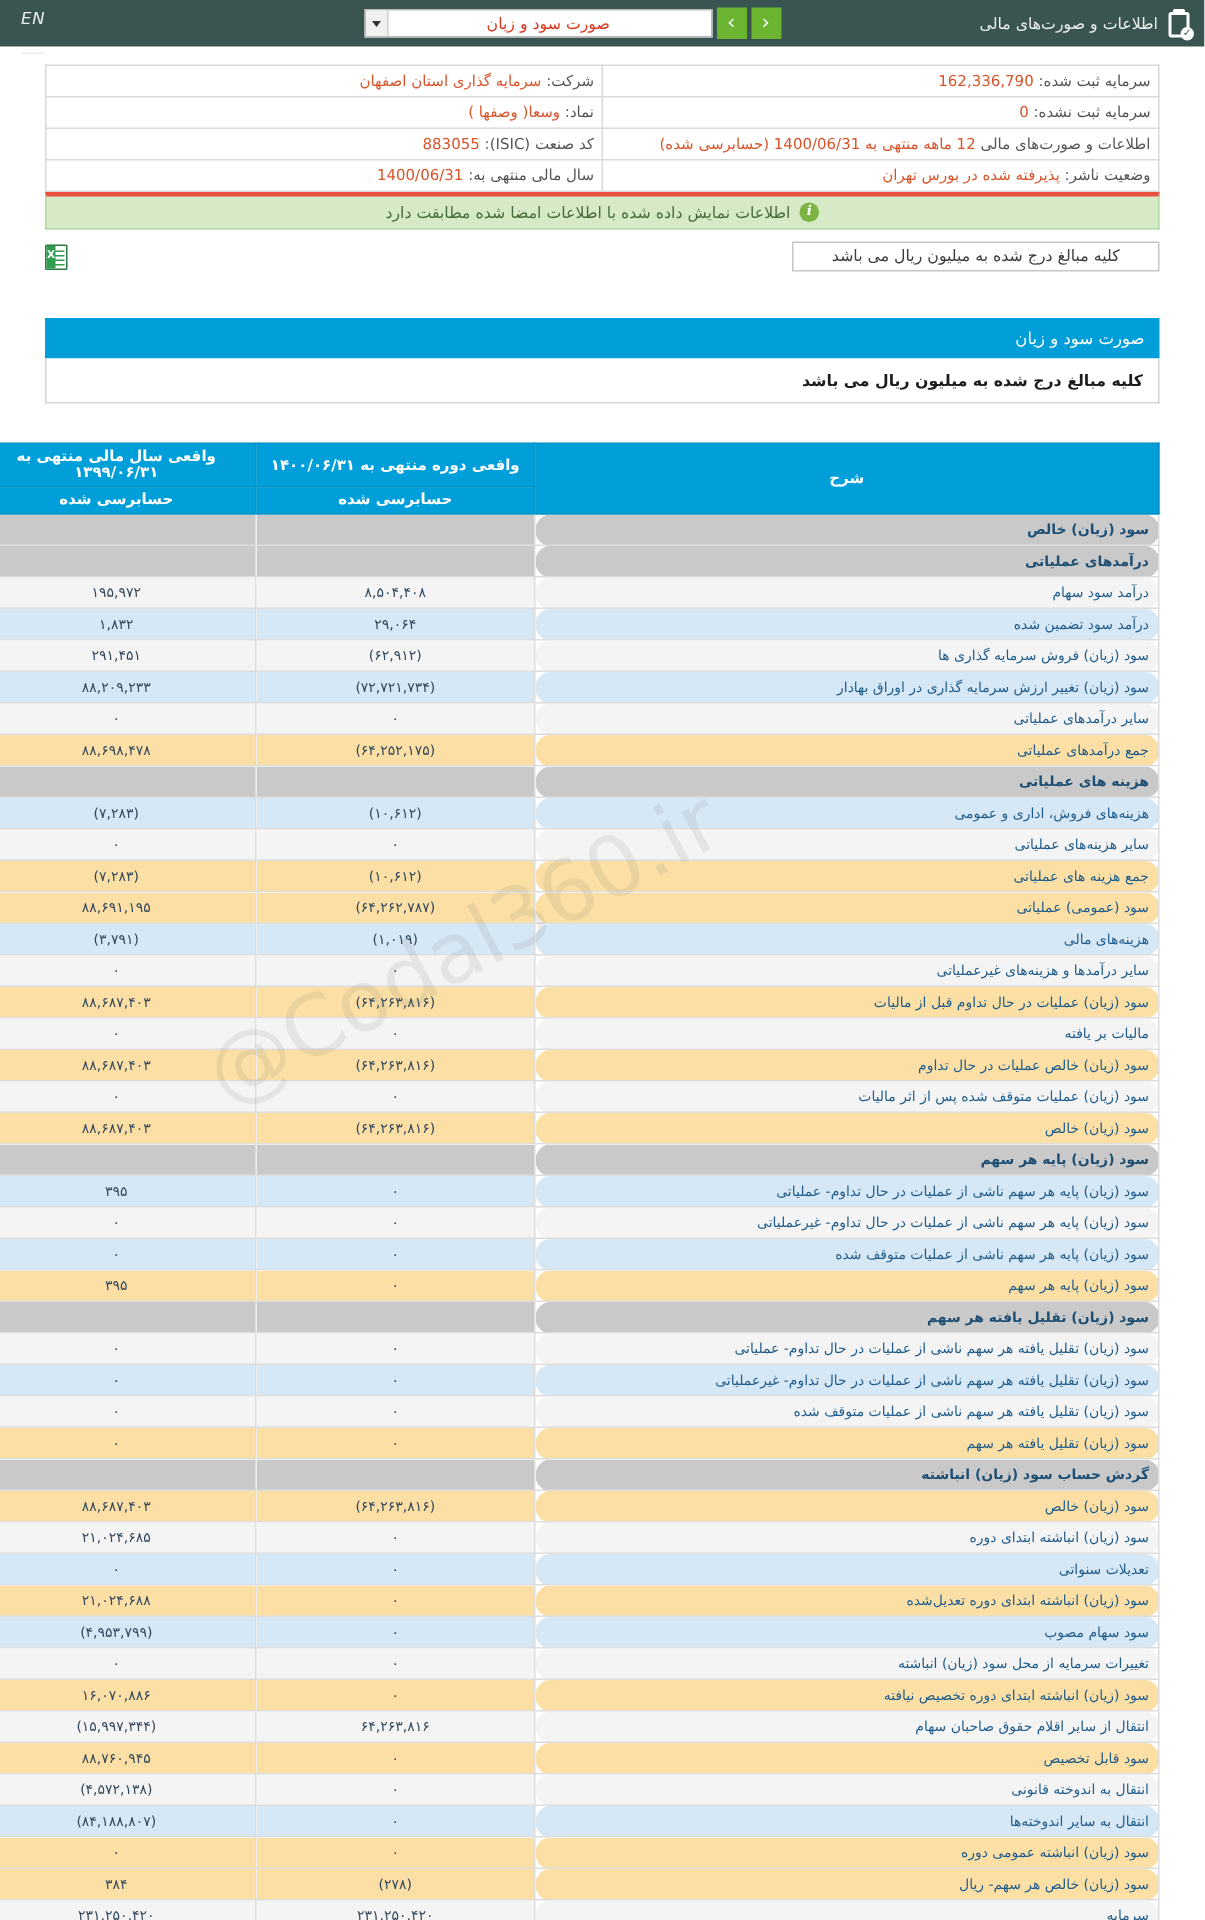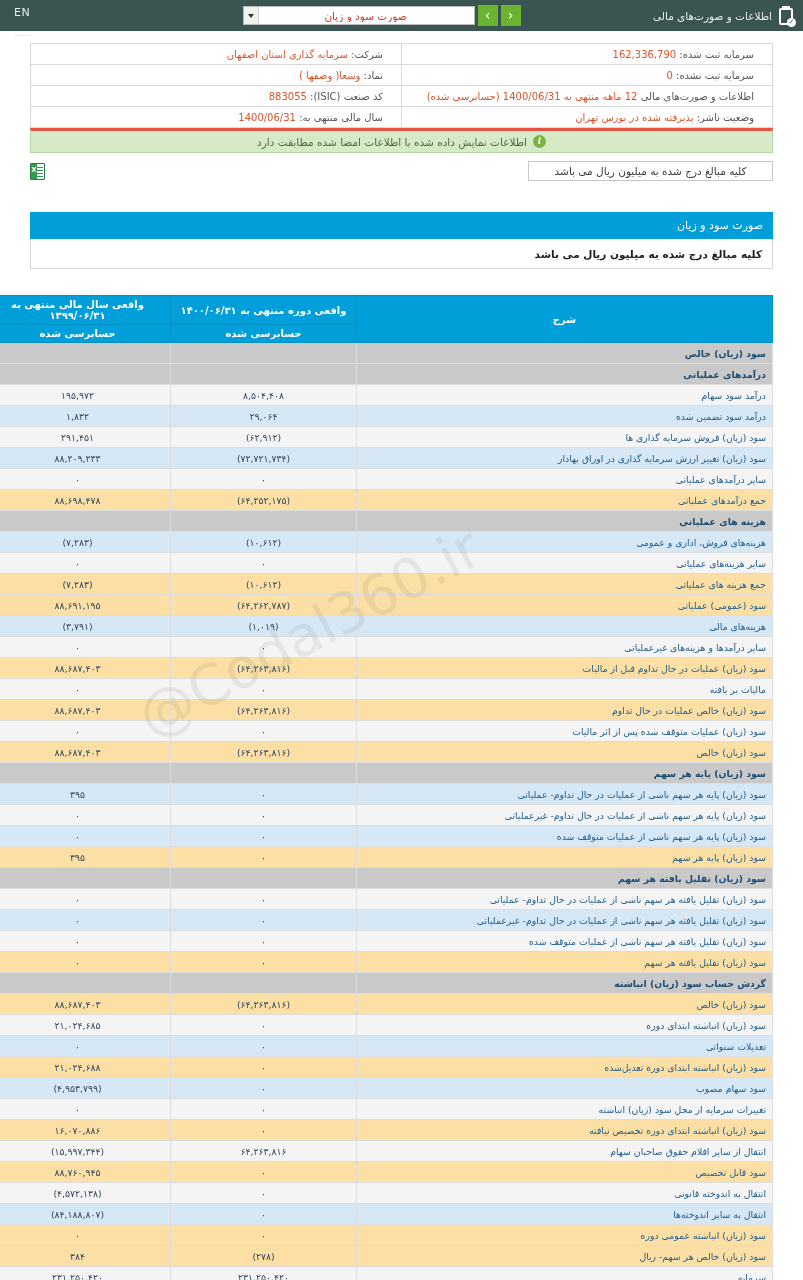--- a/index.html
+++ b/index.html
@@ -124,35 +124,36 @@
     position: absolute;
     left: 14px;
     top: 6px;
     color: #e9eeed;
     font-size: 11px;
     border-bottom: 1px solid #e9eeed;
     padding-bottom: 16px;
     cursor: pointer;
     letter-spacing: .5px;
     direction: ltr;
+    font-style: italic;
   }
 
   
   .page-pad { padding: 0 30px; }
 
   .info-table {
     width: 100%;
     border-collapse: collapse;
     margin-top: 12px;
     table-layout: fixed;
   }
   .info-table td {
     border: 1px solid #d8d8d8;
     height: 21px;
-    padding: 0 18px;
+    padding: 0 5px;
     font-size: 10px;
     color: #555;
     vertical-align: middle;
     white-space: nowrap;
     overflow: hidden;
   }
   .info-table td.lbl { text-align: right; }
   .info-val { color: #d9552c; }
 
   .green-note {
@@ -280,21 +281,21 @@
   .fin-table td {
     border: 1px solid #dddddd;
     font-size: 9.3px;
     height: 21px;
     padding: 0 6px;
     color: #333;
     vertical-align: middle;
     white-space: nowrap;
     overflow: hidden;
   }
-  td.c-desc { text-align: right; color: #1f5c8b; }
+  td.c-desc { text-align: right; color: #1f5c8b; border-radius: 10px; }
   td.c-num  { text-align: center; color: #33475c; direction: ltr; }
 
   tr.r-white td { background: #f4f4f4; }
   tr.r-blue  td { background: #d6e7f5; }
   tr.r-amber td { background: #fbdfa4; }
   tr.r-gray  td { background: #c9c9c9; }
 
   tr.r-section td.c-desc { font-weight: bold; color: #1f5c8b; }
   tr.r-gray td.c-desc { color: #1d4e73; font-weight: bold; }
 

